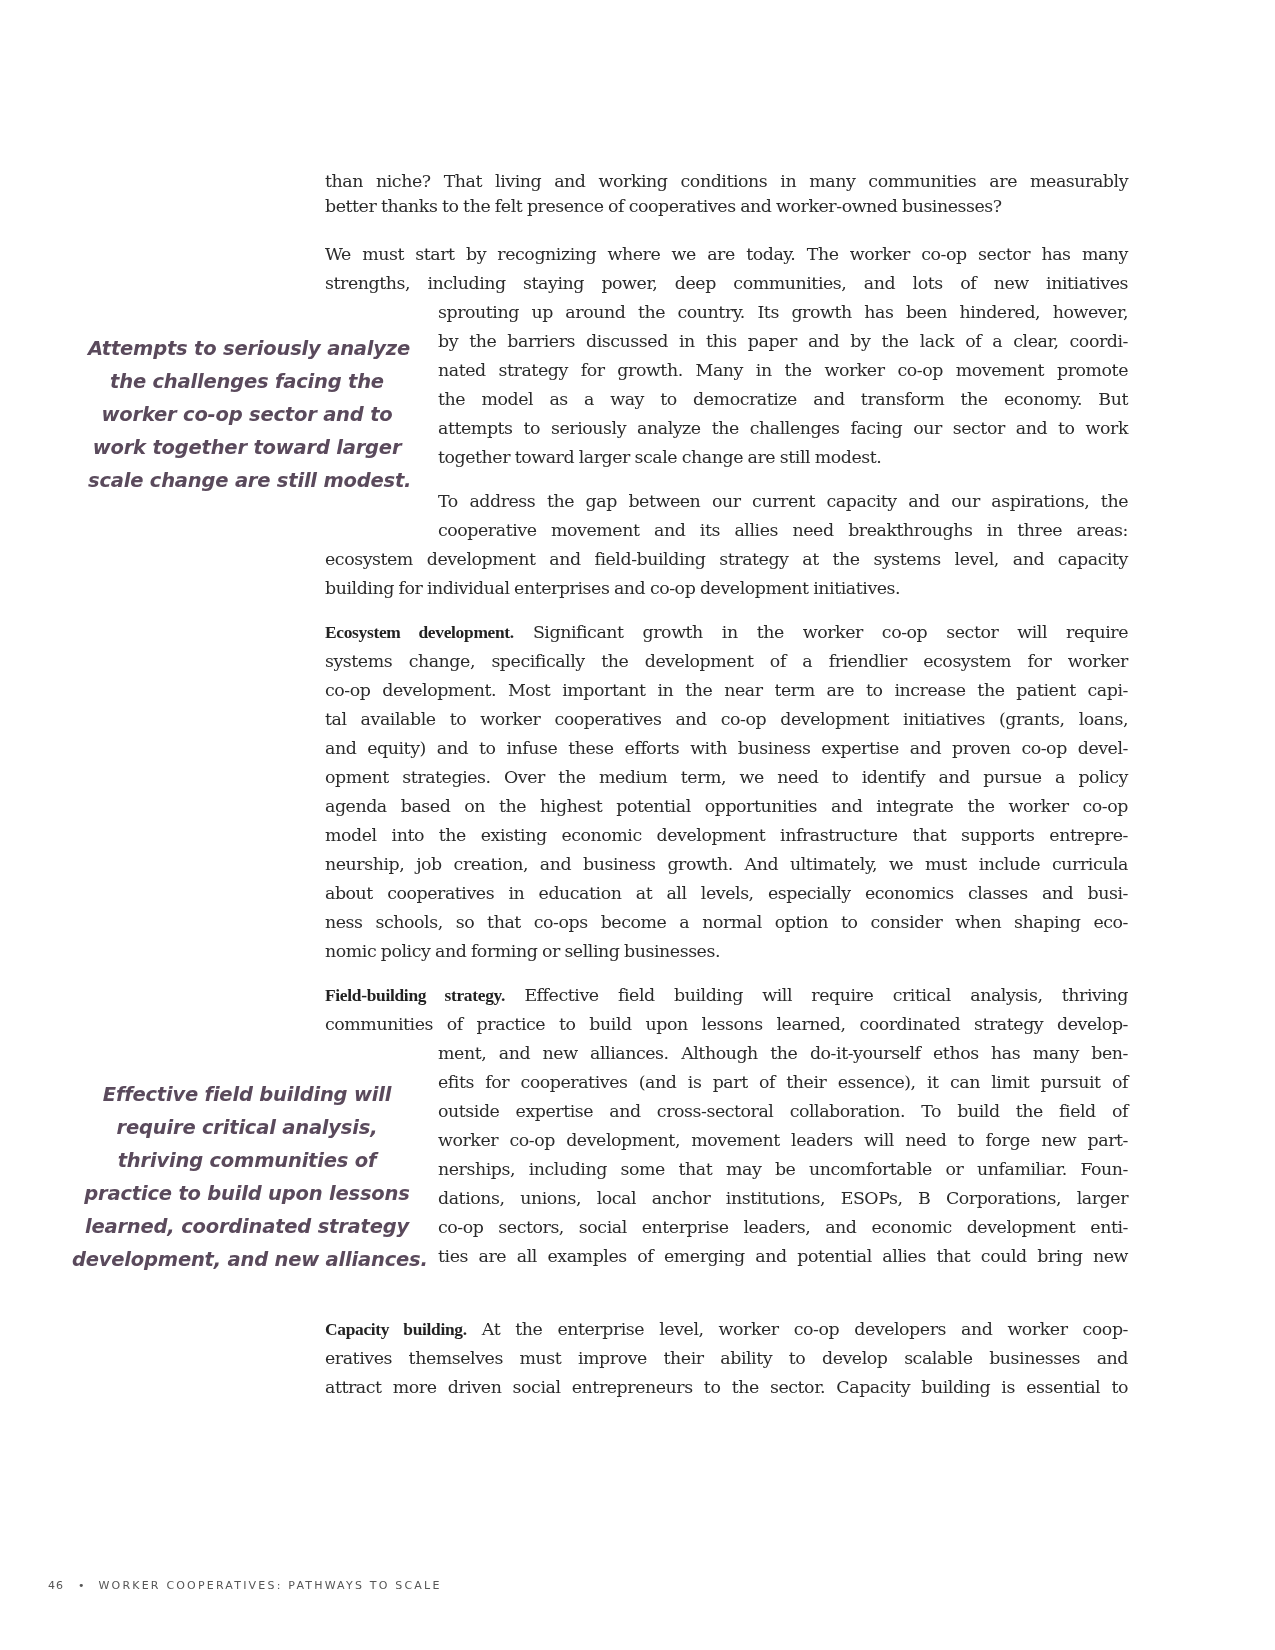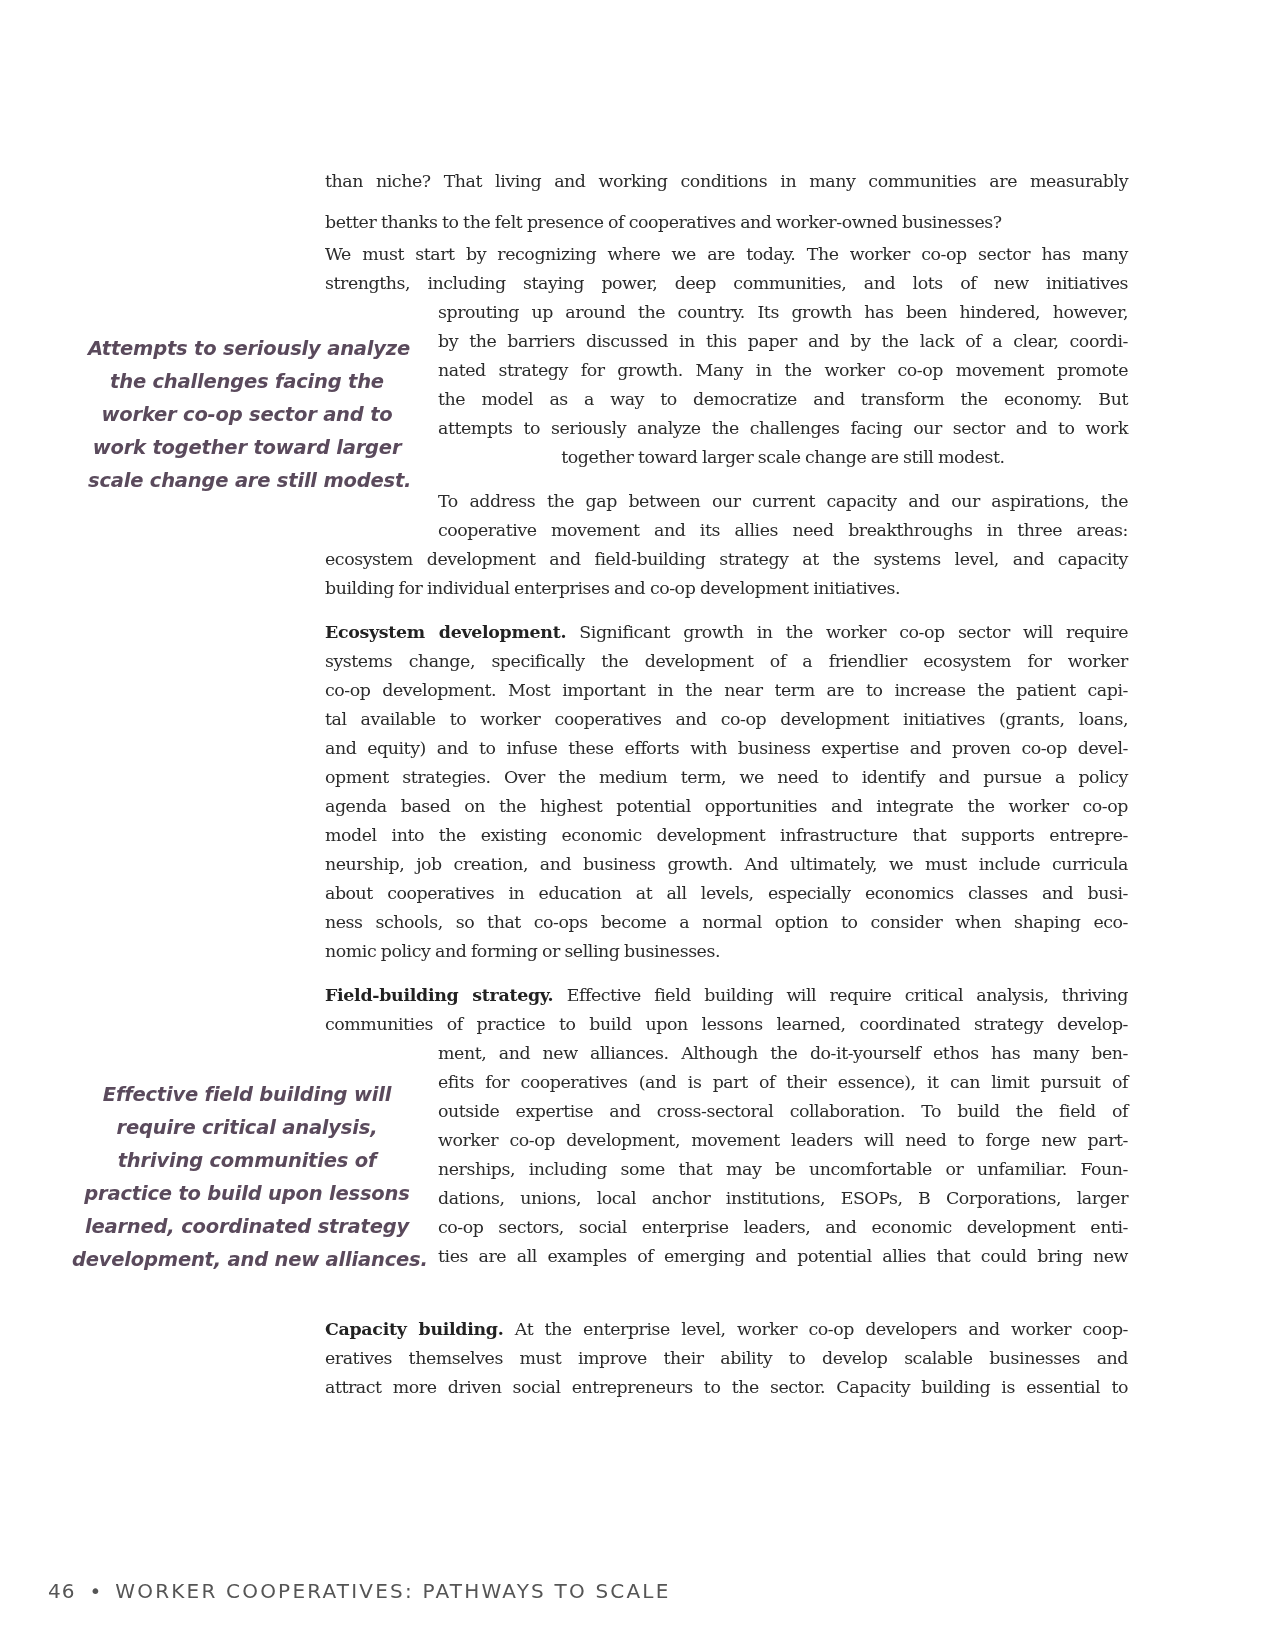--- a/index.html
+++ b/index.html
@@ -10,54 +10,54 @@
     font-family: "DejaVu Serif", serif;
     font-size: 17.4px;
     color: #2b2b2b;
     white-space: nowrap;
     line-height: 29px;
     height: 29px;
     letter-spacing: -0.45px;
     word-spacing: -0.5px;
   }
   .line.full { left: 325px; width: 803px; }
-  .line.ind { left: 438px; width: 690px; text-align: center; }
+  .line.ind { left: 438px; width: 690px; }
   .line.justify { text-align: justify; text-align-last: justify; }
-  .line b { font-weight: bold; color: #222; letter-spacing: -0.3px; }
+  .line b { font-weight: bold; color: #222; letter-spacing: -0.3px; font-family: Liberation Serif, serif; }
   .quote {
     position: absolute;
     font-family: "DejaVu Sans", sans-serif;
     font-style: italic;
     font-weight: bold;
     font-size: 19.5px;
     color: #5a4a5c;
     text-align: center;
     line-height: 33px;
     letter-spacing: -0.2px;
   }
   .quote div { white-space: nowrap; }
   .footer {
     position: absolute;
     left: 48px; top: 1579px;
     font-family: "DejaVu Sans", sans-serif;
-    font-size: 20px;
+    font-size: 11px;
     color: #555;
     letter-spacing: 2.2px;
     white-space: nowrap;
   }
   .footer .pnum { letter-spacing: 1px; }
   .footer .dot { margin: 0 14px 0 14px; letter-spacing: 0; }
 </style>
 </head>
 <body>
 
 <div class="page">
 
   <div class="line full justify" style="top:167px">than niche? That living and working conditions in many communities are measurably</div>
-  <div class="line full" style="top:208px">better thanks to the felt presence of cooperatives and worker-owned businesses?</div>
+  <div class="line full" style="top:192px">better thanks to the felt presence of cooperatives and worker-owned businesses?</div>
 
   <div class="line full justify" style="top:240px">We must start by recognizing where we are today. The worker co-op sector has many</div>
   <div class="line full justify" style="top:269px">strengths, including staying power, deep communities, and lots of new initiatives</div>
   <div class="line ind justify" style="top:298px">sprouting up around the country. Its growth has been hindered, however,</div>
   <div class="line ind justify" style="top:327px">by the barriers discussed in this paper and by the lack of a clear, coordi-</div>
   <div class="line ind justify" style="top:356px">nated strategy for growth. Many in the worker co-op movement promote</div>
   <div class="line ind justify" style="top:385px">the model as a way to democratize and transform the economy. But</div>
   <div class="line ind justify" style="top:414px">attempts to seriously analyze the challenges facing our sector and to work</div>
   <div class="line ind" style="top:443px">together toward larger scale change are still modest.</div>
 

